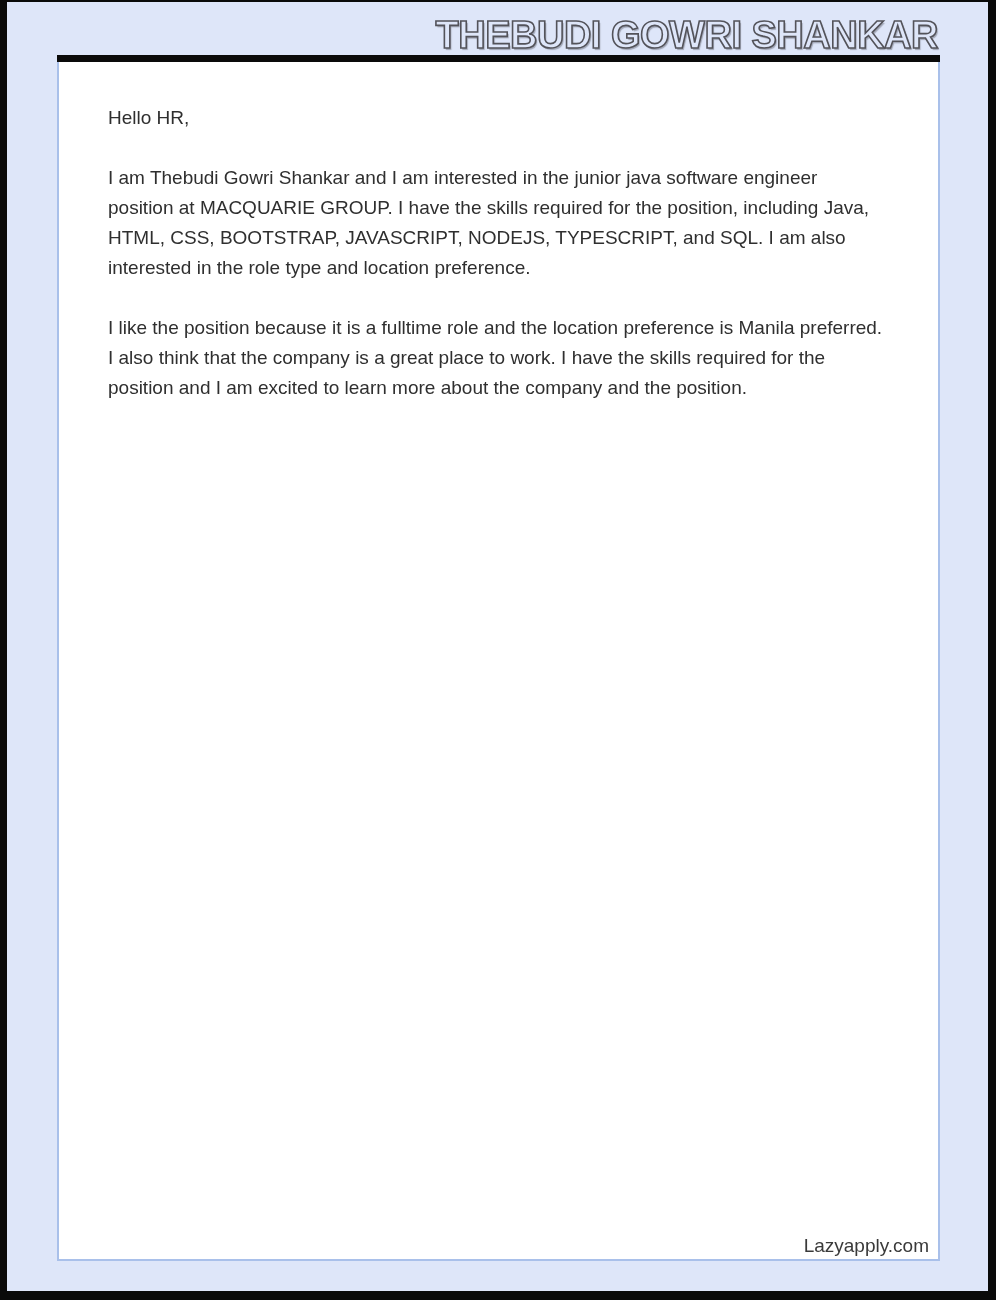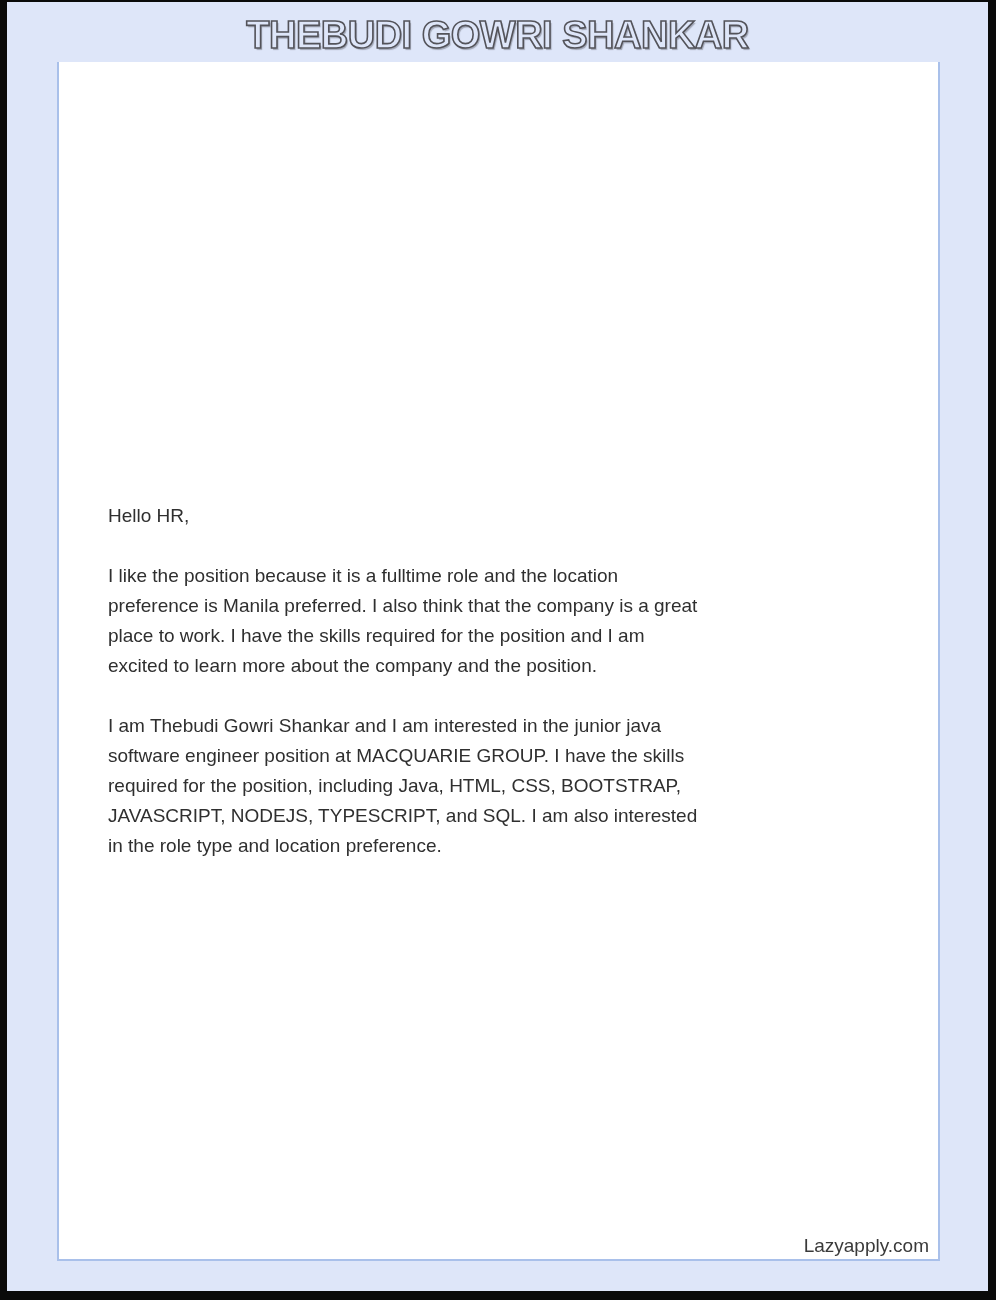--- a/index.html
+++ b/index.html
@@ -1,15 +1,15 @@
 <!DOCTYPE html>
 <html><head>
 <meta charset="utf-8">
 <style>
-  * { box-sizing: border-box; align-items: center; }
+  * { box-sizing: border-box; }
   html, body { margin: 0; padding: 0; }
   body {
     width: 996px;
     height: 1300px;
     background: #0a0a0a;
     padding: 2px 8px 9px 7px;
     font-family: "Liberation Sans", sans-serif;
   }
   .page {
     width: 100%;
@@ -42,21 +42,21 @@
     background: #0a0a0a;
     margin: 0 48px 0 50px;
   }
   .sheet {
     flex: 1;
     margin: 0 48px 30px 50px;
     background: #ffffff;
     border: 2px solid #a9c0ea;
     border-top: none;
     display: flex;
-    flex-direction: row;
+    flex-direction: column;
     gap: 48px;
   }
   .content {
     padding: 41px 55px 0 49px;
   }
   .content p {
     margin: 0;
     font-size: 19px;
     line-height: 30px;
     color: #2f2f2f;
@@ -82,20 +82,20 @@
 
   <div class="header-bar">
     <h1 class="header-name">THEBUDI GOWRI SHANKAR</h1>
   </div>
 
   <div class="rule"></div>
 
   <div class="sheet">
     <div class="content">
       <p class="greeting">Hello HR,</p>
+      <p class="para">I am Thebudi Gowri Shankar and I am interested in the junior java software engineer position at MACQUARIE GROUP. I have the skills required for the position, including Java, HTML, CSS, BOOTSTRAP, JAVASCRIPT, NODEJS, TYPESCRIPT, and SQL. I am also interested in the role type and location preference.</p>
       <p class="para">I like the position because it is a fulltime role and the location preference is Manila preferred. I also think that the company is a great place to work. I have the skills required for the position and I am excited to learn more about the company and the position.</p>
-      <p class="para">I am Thebudi Gowri Shankar and I am interested in the junior java software engineer position at MACQUARIE GROUP. I have the skills required for the position, including Java, HTML, CSS, BOOTSTRAP, JAVASCRIPT, NODEJS, TYPESCRIPT, and SQL. I am also interested in the role type and location preference.</p>
     </div>
 
     <div class="sheet-footer">Lazyapply.com</div>
   </div>
 
 </div>
 
 </body></html>

